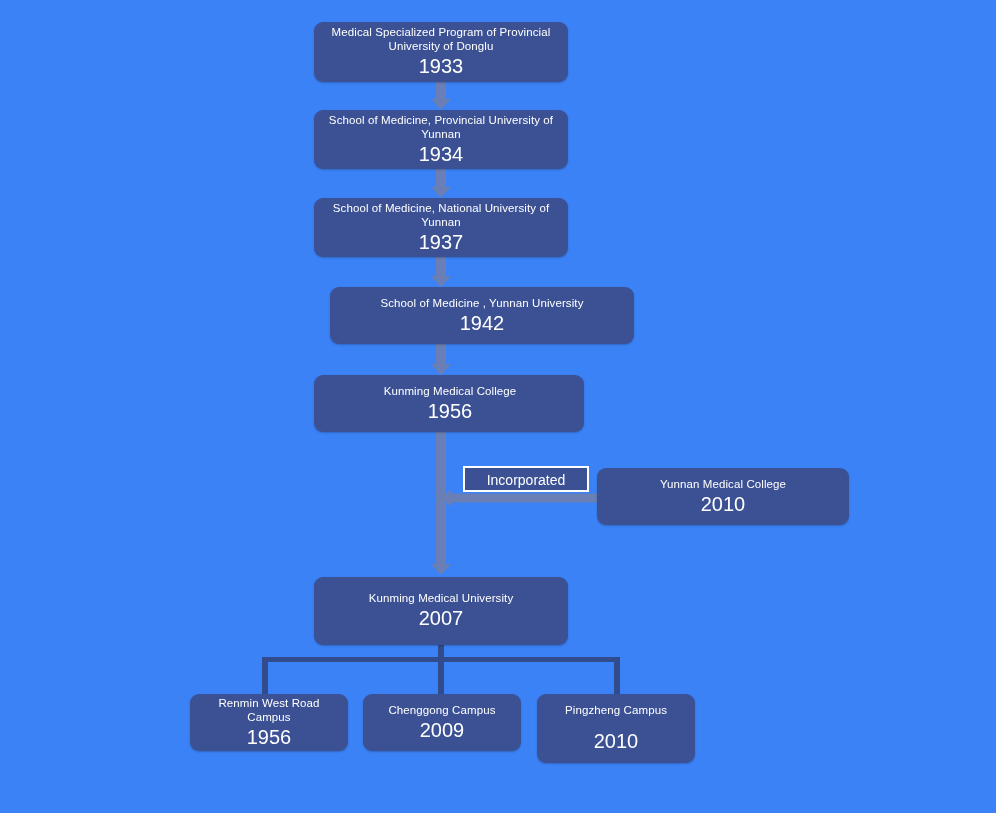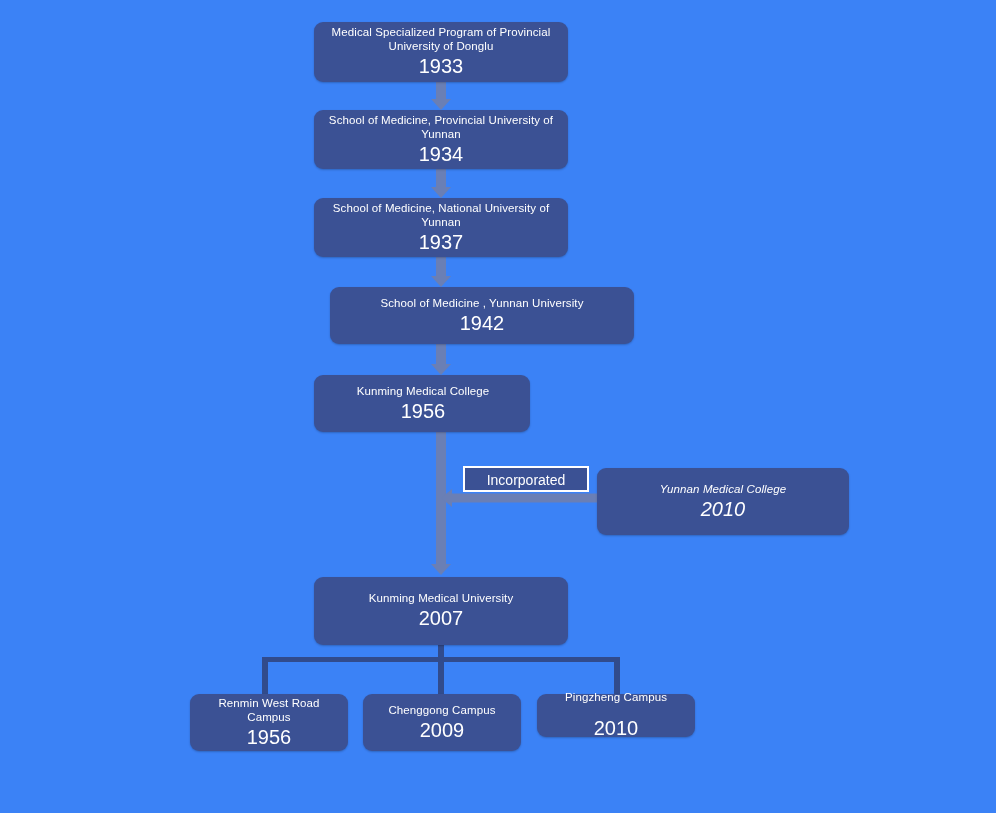--- a/index.html
+++ b/index.html
@@ -165,31 +165,31 @@
   <div class="node" style="left:314px; top:287px; width:304px; height:57px;margin-left:16px;">
     <div class="n-title">School of Medicine , Yunnan University</div>
     <div class="n-year">1942</div>
   </div>
 
   <div class="varrow" style="left:426px; top:344px; width:30px; height:31px;">
     <div class="shaft" style="height:20px;"></div>
     <div class="head"></div>
   </div>
 
-  <div class="node" style="left:314px; top:375px; width:216px; height:57px;padding-left:12px;">
+  <div class="node" style="left:314px; top:375px; width:270px; height:57px;padding-left:12px;">
     <div class="n-title">Kunming Medical College</div>
     <div class="n-year">1956</div>
   </div>
 
   <div class="vline" style="left:436px; top:432px; width:10px; height:132px;"></div>
   <div class="varrow" style="left:426px; top:553px; width:30px; height:22px;">
     <div class="head"></div>
   </div>
 
-  <div class="node" style="left:597px; top:468px; width:252px; height:67px;font-style:italic;">
+  <div class="node" style="left:597px; top:468px; width:252px; height:57px;">
     <div class="n-title">Yunnan Medical College</div>
     <div class="n-year">2010</div>
   </div>
 
   <div class="harrow" style="left:441px; top:489px; width:158px; height:18px;">
     <div class="shaft" style="width:148px;"></div>
     <div class="head"></div>
   </div>
 
   <div class="edge-label" style="left:463px; top:466px; width:126px; height:26px;">
@@ -214,18 +214,18 @@
   <div class="node" style="left:190px; top:694px; width:158px; height:57px;">
     <div class="n-title">Renmin West Road Campus</div>
     <div class="n-year">1956</div>
   </div>
 
   <div class="node" style="left:363px; top:694px; width:158px; height:57px;">
     <div class="n-title">Chenggong Campus</div>
     <div class="n-year">2009</div>
   </div>
 
-  <div class="node" style="left:537px; top:694px; width:158px; height:43px;gap:11px;">
+  <div class="node" style="left:537px; top:694px; width:158px; height:69px;gap:11px;">
     <div class="n-title">Pingzheng Campus</div>
     <div class="n-year">2010</div>
   </div>
 
 </div>
 
 </body></html>

